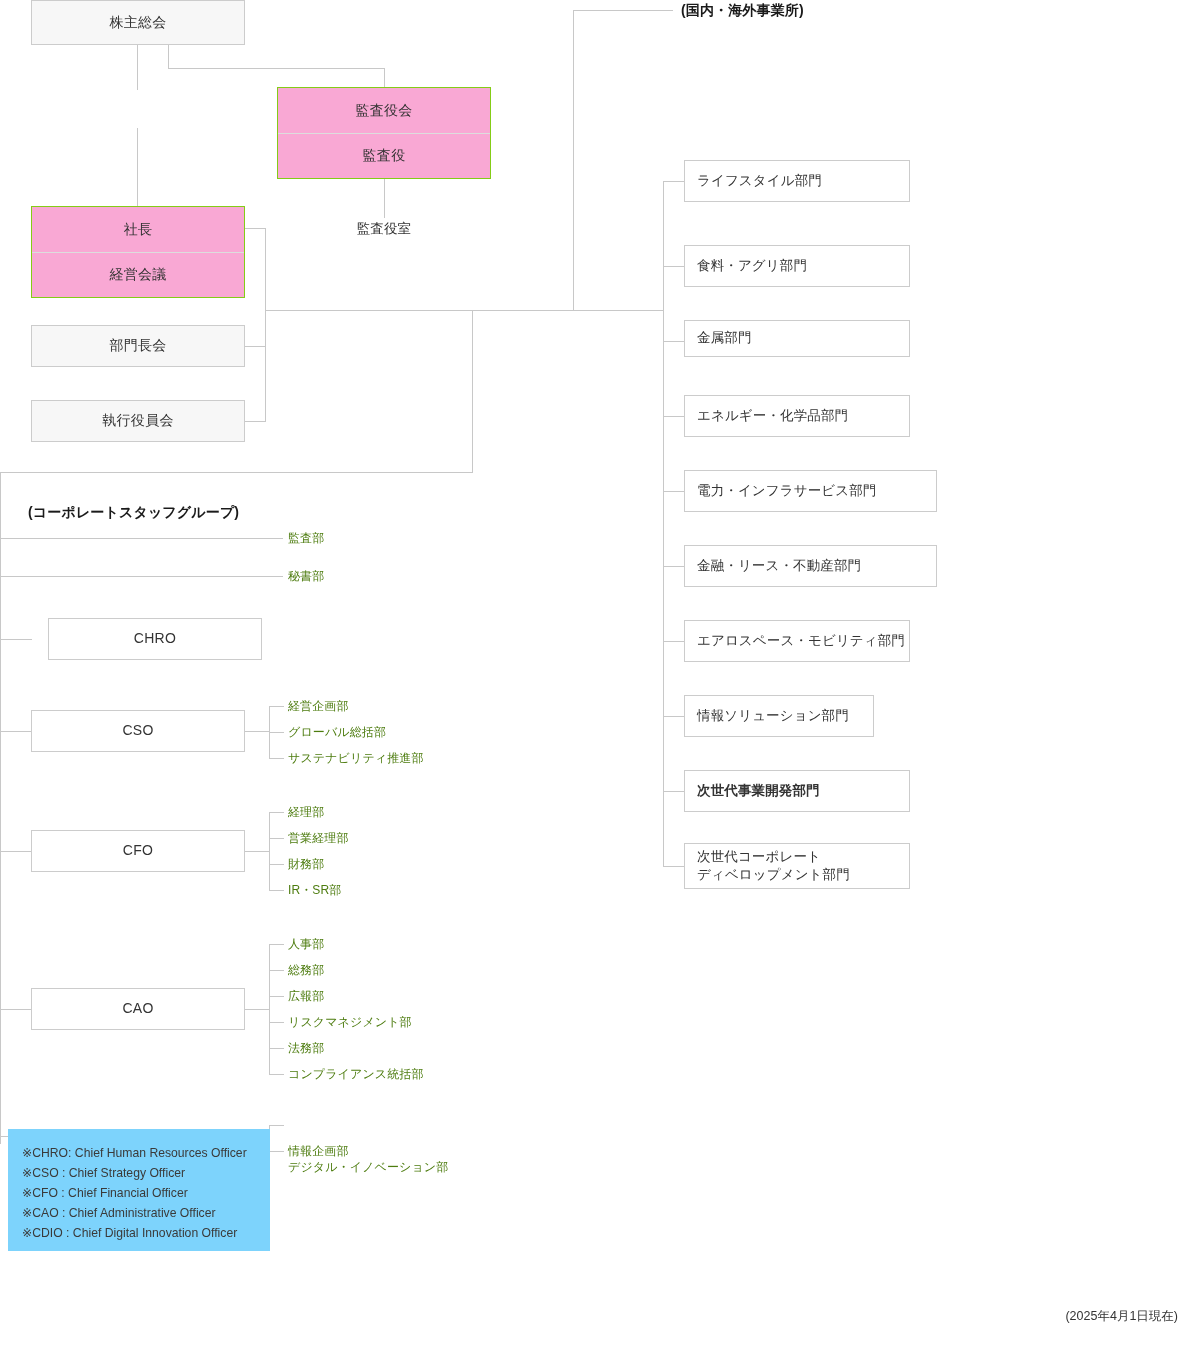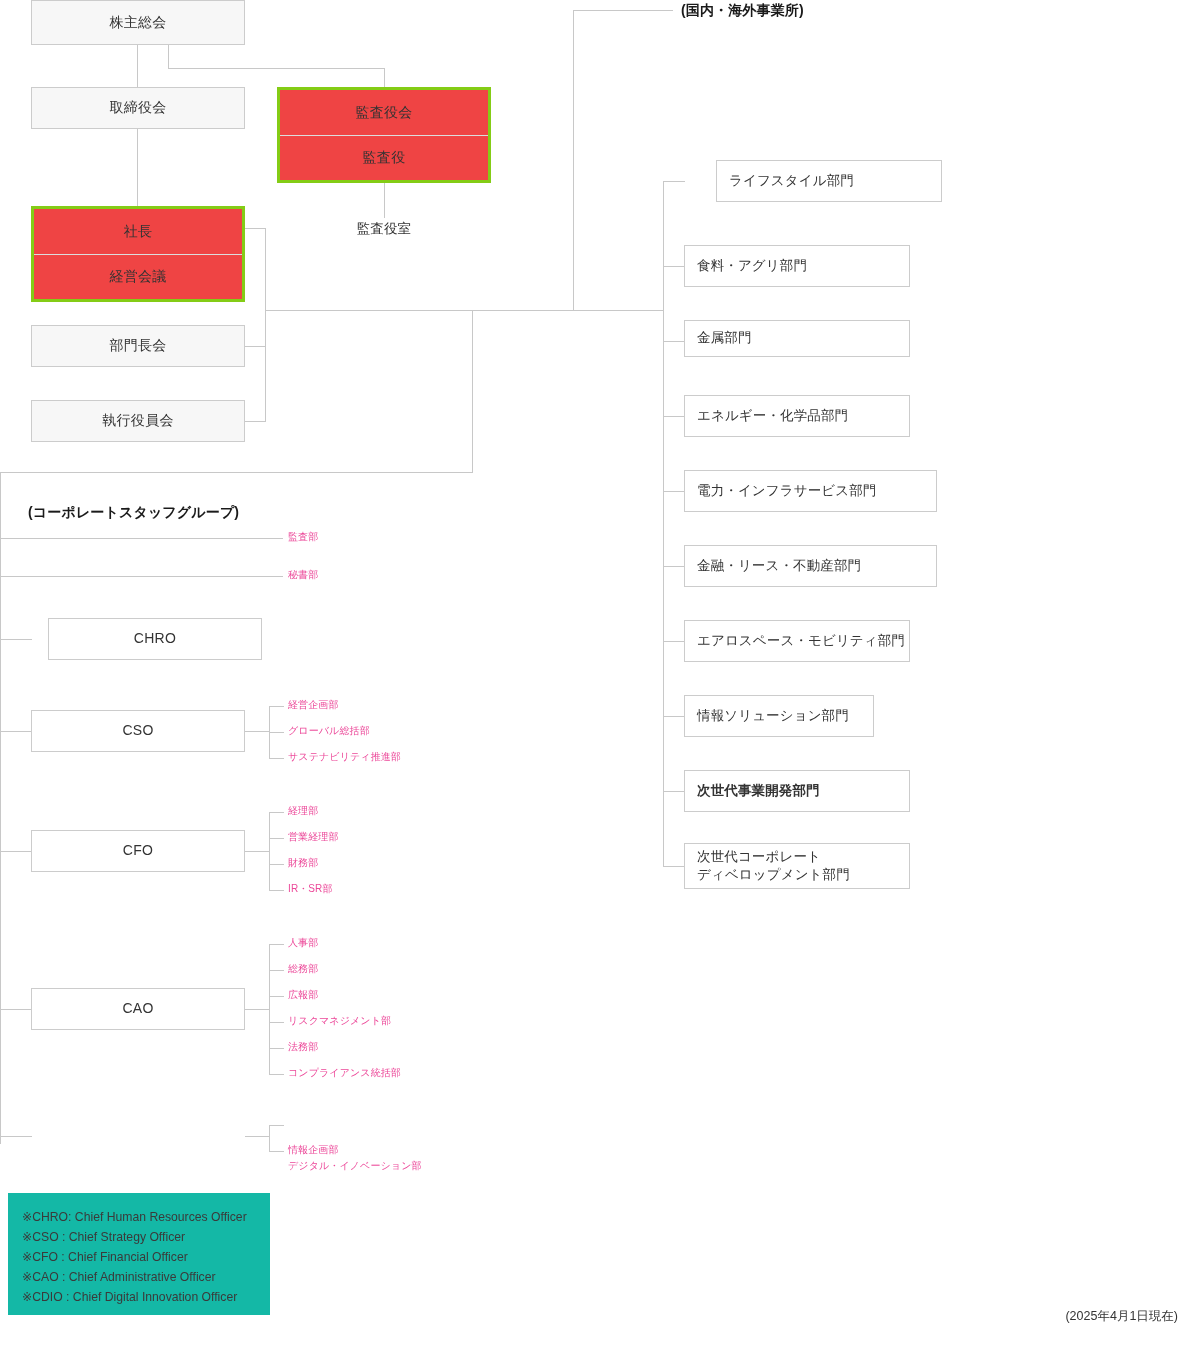--- a/index.html
+++ b/index.html
@@ -40,22 +40,22 @@
     line-height: 1.4;
     color: #333333;
     letter-spacing: 0.02em;
   }
   .box.gray { background: #f7f7f7; }
   .box.white { background: #ffffff; }
 
   
   .stack {
     position: absolute;
-    border: 3px solid #84cc16;
-    background: #ef4444;
+    border: 1px solid #84cc16;
+    background: #f9a8d4;
   }
   .stack .cell {
     display: flex;
     align-items: center;
     justify-content: center;
     font-size: 14px;
     color: #333333;
     letter-spacing: 0.02em;
     height: 45px;
   }
@@ -88,34 +88,34 @@
     font-size: 14px;
     color: #1a1a1a;
   }
   .label.center {
     text-align: center;
   }
 
   
   .subdept {
     position: absolute;
-    font-size: 10px;
-    color: #ec4899;
+    font-size: 12px;
+    color: #4d7c0f;
     white-space: nowrap;
     letter-spacing: 0.01em;
   }
 
   
   #legend {
     position: absolute;
     left: 8px;
-    top: 1193px;
+    top: 1129px;
     width: 262px;
     height: 122px;
-    background: #14b8a6;
+    background: #7dd3fc;
     padding: 14px 0 0 14px;
   }
   #legend div {
     font-size: 12.2px;
     line-height: 20px;
     color: #3a3a3a;
     white-space: nowrap;
   }
 
   #asof {
@@ -153,23 +153,20 @@
   <div class="hline" style="left:573px; top:10px; width:100px;"></div>
 
   <div class="vline" style="left:472px; top:310px; height:162px;"></div>
   <div class="hline" style="left:0px; top:472px; width:473px;"></div>
   <div class="vline" style="left:0px; top:472px; height:672px;"></div>
 
   <div class="box gray" style="left:31px; top:0px; width:214px; height:45px;">
     <span>株主総会</span>
   </div>
 
-  <div class="box gray" style="left:31px; top:87px; width:214px; height:42px;">
-    <span>取締役会</span>
-  </div>
 
   <div class="stack" style="left:277px; top:87px; width:214px;">
     <div class="cell">
       <span>監査役会</span>
     </div>
     <div class="cell">
       <span>監査役</span>
     </div>
   </div>
 
@@ -258,21 +255,21 @@
   <div class="hline" style="left:245px; top:1136px; width:25px;"></div>
   <div class="vline" style="left:269px; top:1125px; height:26px;"></div>
   <div class="hline" style="left:269px; top:1125px; width:15px;"></div>
   <div class="hline" style="left:269px; top:1151px; width:15px;"></div>
   <div class="subdept" style="left:288px; top:1159px;">デジタル・イノベーション部</div>
   <div class="subdept" style="left:288px; top:1143px;">情報企画部</div>
 
   <div class="vline" style="left:663px; top:181px; height:685px;"></div>
 
   <div class="hline" style="left:663px; top:181px; width:22px;"></div>
-  <div class="divbox" style="left:684px; top:160px; width:226px; height:42px;margin-left:32px;">
+  <div class="divbox" style="left:684px; top:160px; width:226px; height:42px;">
     <span>ライフスタイル部門</span>
   </div>
 
   <div class="hline" style="left:663px; top:266px; width:22px;"></div>
   <div class="divbox" style="left:684px; top:245px; width:226px; height:42px;">
     <span>食料・アグリ部門</span>
   </div>
 
   <div class="hline" style="left:663px; top:341px; width:22px;"></div>
   <div class="divbox" style="left:684px; top:320px; width:226px; height:37px;">

